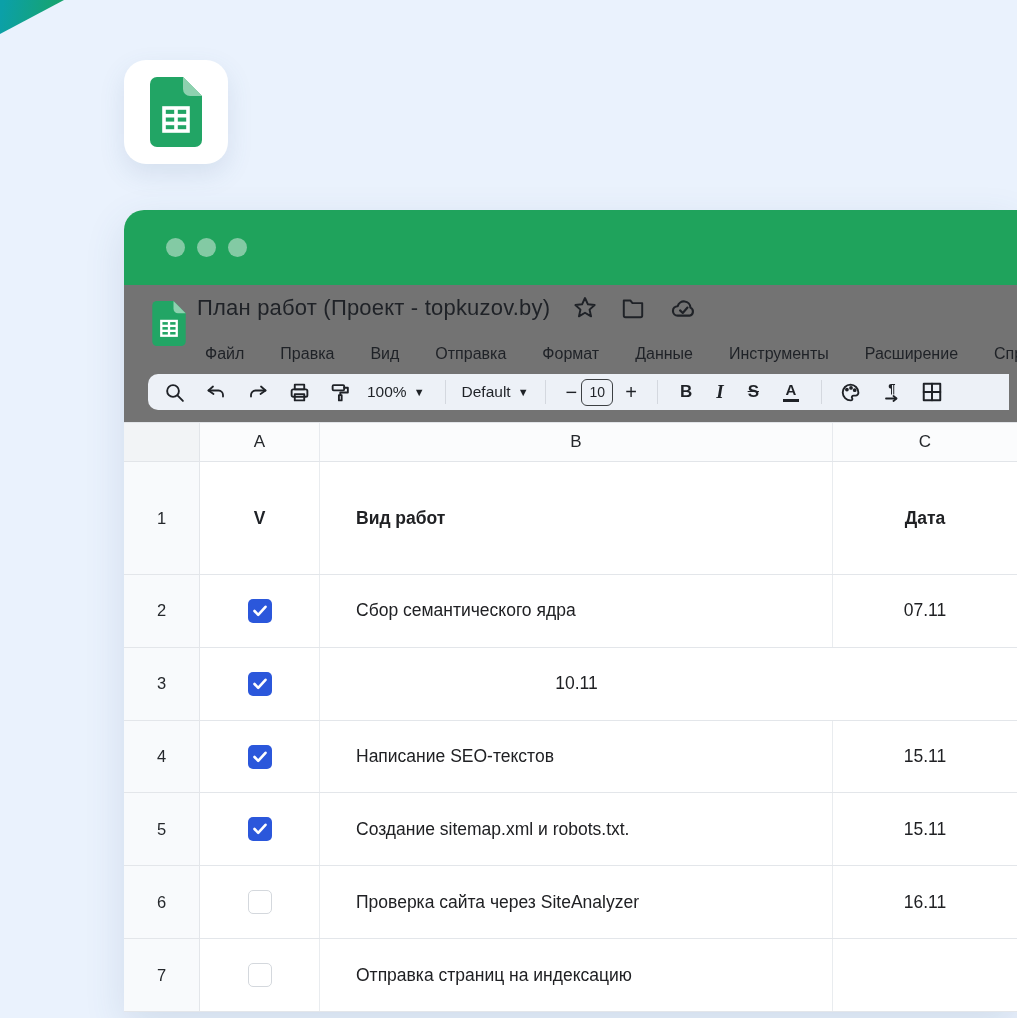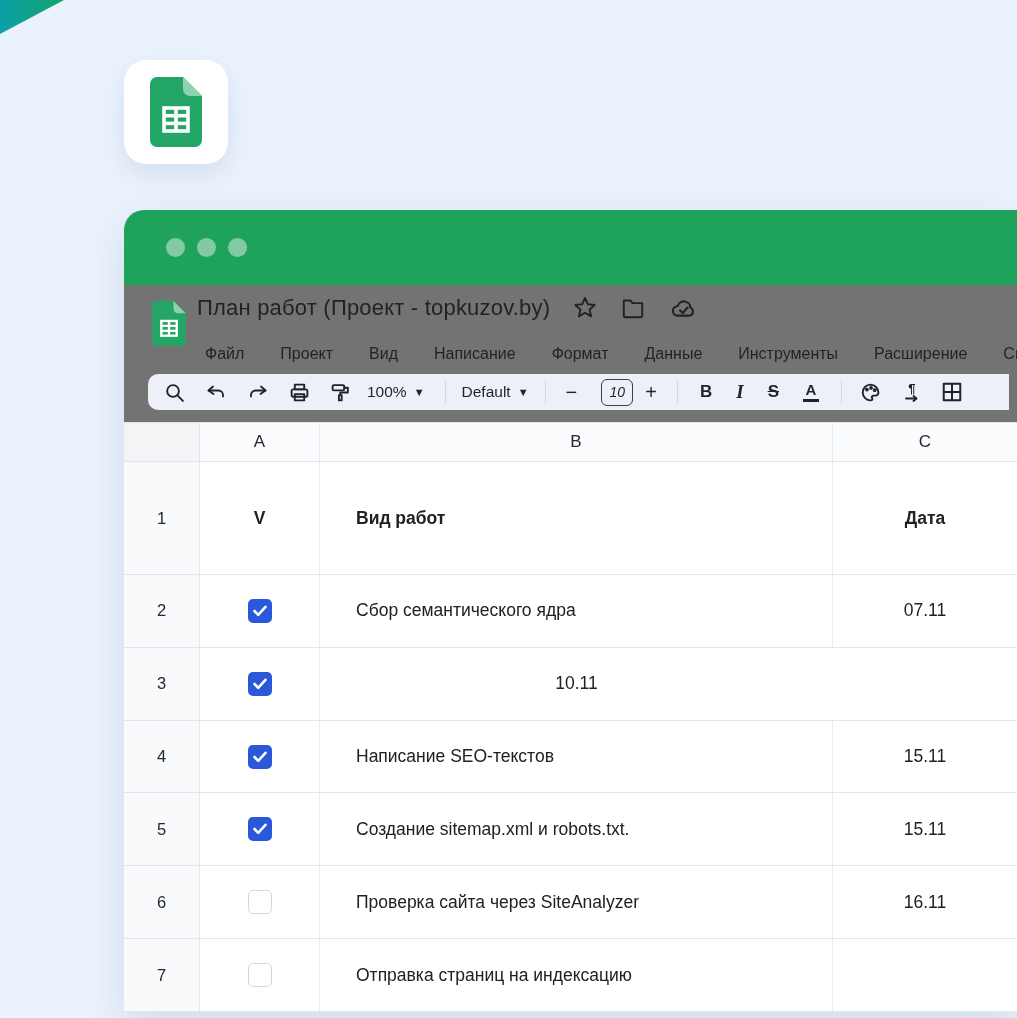--- a/index.html
+++ b/index.html
@@ -40,21 +40,21 @@
   .toolbar>*{margin-left:20px;flex:none;display:flex;align-items:center;}
   .tb-sep{width:1px;height:24px;background:#D4D8DF;}
   .tb-label{font-size:15.5px;gap:7px;}
   .tb-caret{font-size:11px;line-height:1;}
   .tb-letter{font-size:17px;font-weight:700;}
   .tb-italic{font-style:italic;font-family:"Liberation Serif",serif;font-size:19px;}
   .tb-strike{text-decoration:line-through;}
   .tb-A{flex-direction:column;font-size:15px;font-weight:700;line-height:1;}
   .tb-A .bar{width:16px;height:3px;background:#1F2227;margin-top:2px;}
   .fs-box{width:30px;height:25px;border:1.4px solid #3C4043;border-radius:6px;
-    display:flex;align-items:center;justify-content:center;font-size:14px;margin-left:24px;font-style:italic;}
+    display:flex;align-items:center;justify-content:center;font-size:14px;margin-left:4px;}
   .tb-plusminus{font-size:20px;font-weight:400;}
   .tb-para{flex-direction:column;line-height:1;font-size:13px;font-weight:700;}
   svg.ic{stroke:#1F2227;fill:none;stroke-width:1.8;stroke-linecap:round;stroke-linejoin:round;}
   
   .sheet{position:absolute;left:0;top:212px;right:0;bottom:0;display:flex;flex-direction:column;}
   .colheaders{display:grid;grid-template-columns:76px 120px 513px 1fr;height:40px;
     border-top:1px solid #E2E5E9;border-bottom:1px solid #E2E5E9;box-sizing:border-box;flex:none;}
   .corner-cell{background:#F2F4F6;border-right:1px solid #E2E5E9;}
   .colh{background:#FBFCFD;border-right:1px solid #E7EAEE;display:flex;align-items:center;
     justify-content:center;font-size:17px;color:#25282c;}
@@ -128,23 +128,23 @@
       <span class="title-ic">
         <svg class="ic" width="30" height="26" viewBox="0 0 24 22">
           <path d="M7.5 17.5 a4 4 0 0 1 0 -8 a5.5 5.5 0 0 1 10.8 1.2 a3.6 3.6 0 0 1 -.8 6.8 Z"></path>
           <polyline points="9.5,13 11.8,15.2 15.8,10.6"></polyline>
         </svg>
       </span>
     </div>
 
     <nav class="menu" id="menubar">
         <span class="menu-item">Файл</span>
-        <span class="menu-item">Проект</span>
+        <span class="menu-item">Правка</span>
         <span class="menu-item">Вид</span>
-        <span class="menu-item">Написание</span>
+        <span class="menu-item">Отправка</span>
         <span class="menu-item">Формат</span>
         <span class="menu-item">Данные</span>
         <span class="menu-item">Инструменты</span>
         <span class="menu-item">Расширение</span>
         <span class="menu-item">Справка</span>
       </nav>
 
     <div class="toolbar">
       <span style="margin-left:16px;">
         <svg class="ic" width="21" height="21" viewBox="0 0 20 20">

